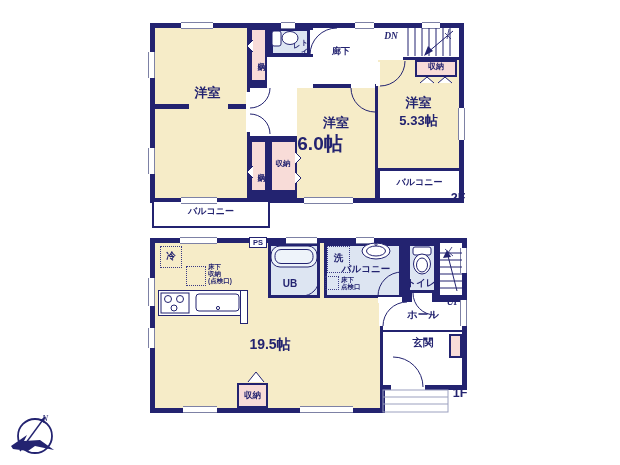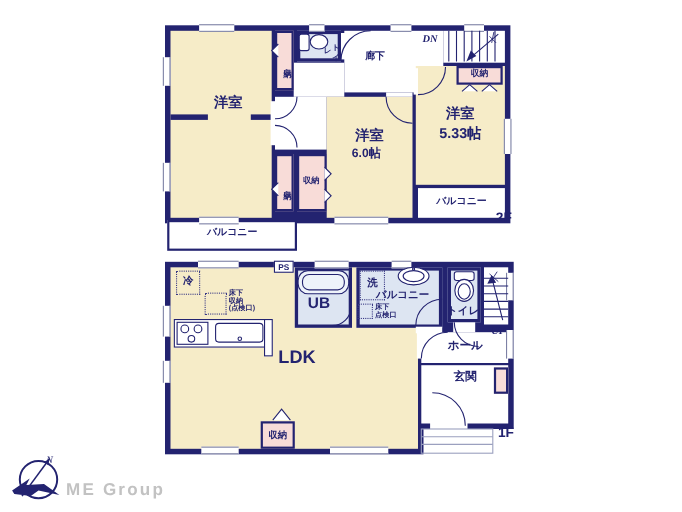--- a/index.html
+++ b/index.html
@@ -163,47 +163,46 @@
         <line x1="20" y1="451" x2="45" y2="417" stroke-width="1.4"></line>
         <polygon points="45,417 40,420 44,423" fill="#232370" stroke="none"></polygon>
         <path d="M11,446L27,435l-3,6l16,-1l14,10l-19,-4l-7,5l-15,-2Z" fill="#232370" stroke="none"></path>
       </g>
       <text x="42" y="421" font-size="9" font-style="italic" fill="#232370" stroke="none" font-family="Liberation Serif, DejaVu Serif, serif">N</text>
     </g>
   </svg>
 
   <div class="lbl" style="left:165px;top:86px;width:85px;font-size:13px">洋室</div>
   <div class="lbl" style="left:299px;top:116px;width:74px;font-size:13px">洋室</div>
-  <div class="lbl" style="left:296px;top:134px;width:74px;font-size:11px">6.0帖</div>
+  <div class="lbl" style="left:283px;top:134px;width:74px;font-size:19px">6.0帖</div>
   <div class="lbl" style="left:381px;top:96px;width:75px;font-size:13px">洋室</div>
   <div class="lbl" style="left:381px;top:114px;width:75px;font-size:13px">5.33帖</div>
   <div class="lbl vert" style="left:252px;top:37px;width:13px;height:40px;font-size:7.5px">収納</div>
   <div class="lbl vert" style="left:252px;top:148px;width:13px;height:40px;font-size:7.5px">収納</div>
   <div class="lbl" style="left:269px;top:160px;width:28px;font-size:7.5px">収納</div>
   <div class="lbl" style="left:415px;top:63px;width:42px;font-size:8px">収納</div>
   <div class="lbl vert" style="left:297px;top:30px;width:11px;height:25px;font-size:7px">トイレ</div>
   <div class="lbl" style="left:326px;top:47px;width:30px;font-size:9px">廊下</div>
   <div class="lbl ital" style="left:380px;top:31px;width:22px;font-size:9.5px">DN</div>
   <div class="lbl" style="left:152px;top:207px;width:118px;font-size:9px">バルコニー</div>
   <div class="lbl" style="left:380px;top:178px;width:79px;font-size:9px">バルコニー</div>
   <div class="lbl" style="left:445px;top:192px;width:26px;font-size:12.5px">2F</div>
 
-  <div class="lbl" style="left:225px;top:316px;width:90px;font-size:16.5px">LDK</div>
+  <div class="lbl" style="left:225px;top:337px;width:90px;font-size:14px">19.5帖</div>
   <div class="lbl" style="left:159px;top:251px;width:24px;font-size:9.5px">冷</div>
   <div class="lbl pre" style="left:208px;top:263px;width:40px;font-size:6.5px">床下
 収納
 (点検口)</div>
   <div class="psbox" style="left:249px;top:237px;width:18px;height:11px">PS</div>
-  <div class="lbl" style="left:270px;top:268px;width:40px;font-size:14px">UB</div>
+  <div class="lbl" style="left:270px;top:278px;width:40px;font-size:10px">UB</div>
   <div class="lbl" style="left:327px;top:253px;width:23px;font-size:9.5px">洗</div>
   <div class="lbl" style="left:328px;top:264px;width:76px;font-size:9.5px">バルコニー</div>
   <div class="lbl pre" style="left:341px;top:276px;width:30px;font-size:6.5px">床下
 点検口</div>
   <div class="lbl" style="left:404px;top:278px;width:34px;font-size:9.5px">トイレ</div>
   <div class="lbl ital" style="left:442px;top:297px;width:22px;font-size:9.5px">UP</div>
   <div class="lbl" style="left:400px;top:309px;width:46px;font-size:10.5px">ホール</div>
   <div class="lbl" style="left:400px;top:337px;width:46px;font-size:10.5px">玄関</div>
   <div class="lbl" style="left:238px;top:391px;width:29px;font-size:8.5px">収納</div>
   <div class="lbl" style="left:447px;top:387px;width:26px;font-size:12.5px">1F</div>
 
-  <div class="logo-text" style="left:60px;top:437px;font-size:15.5px">ME Group</div>
 
 </div>
 
 </body></html>

